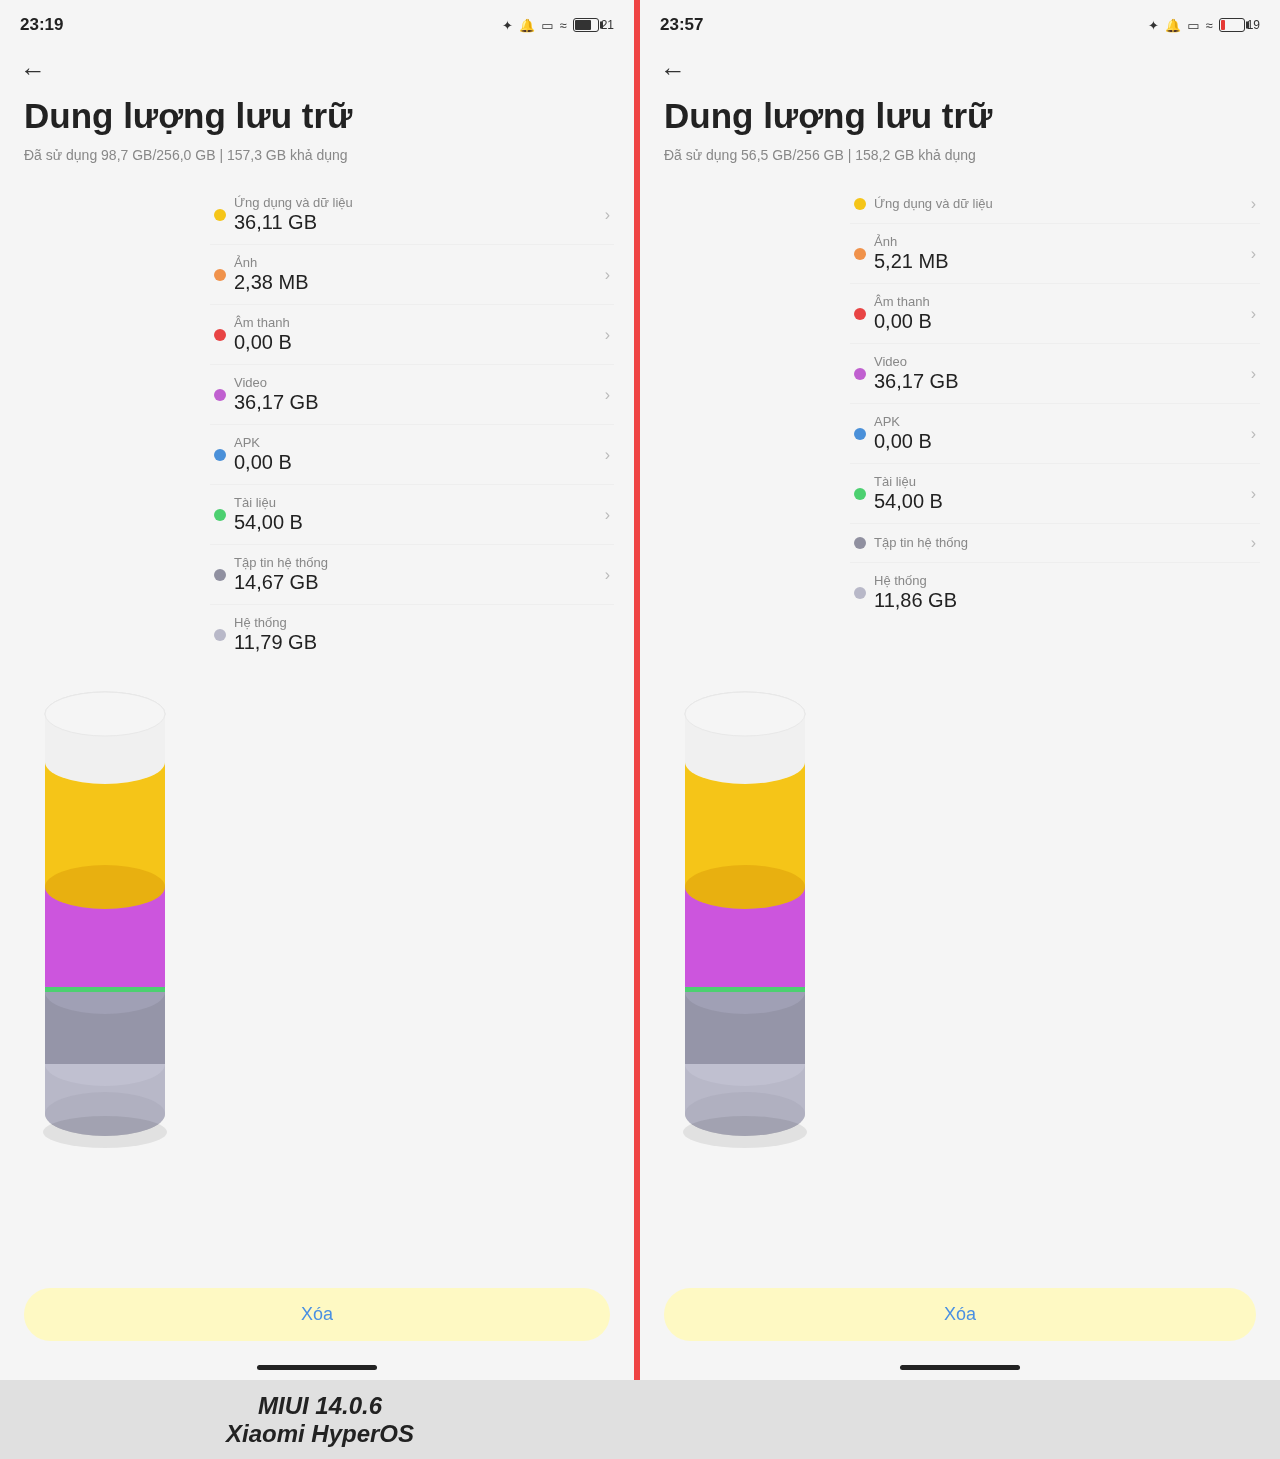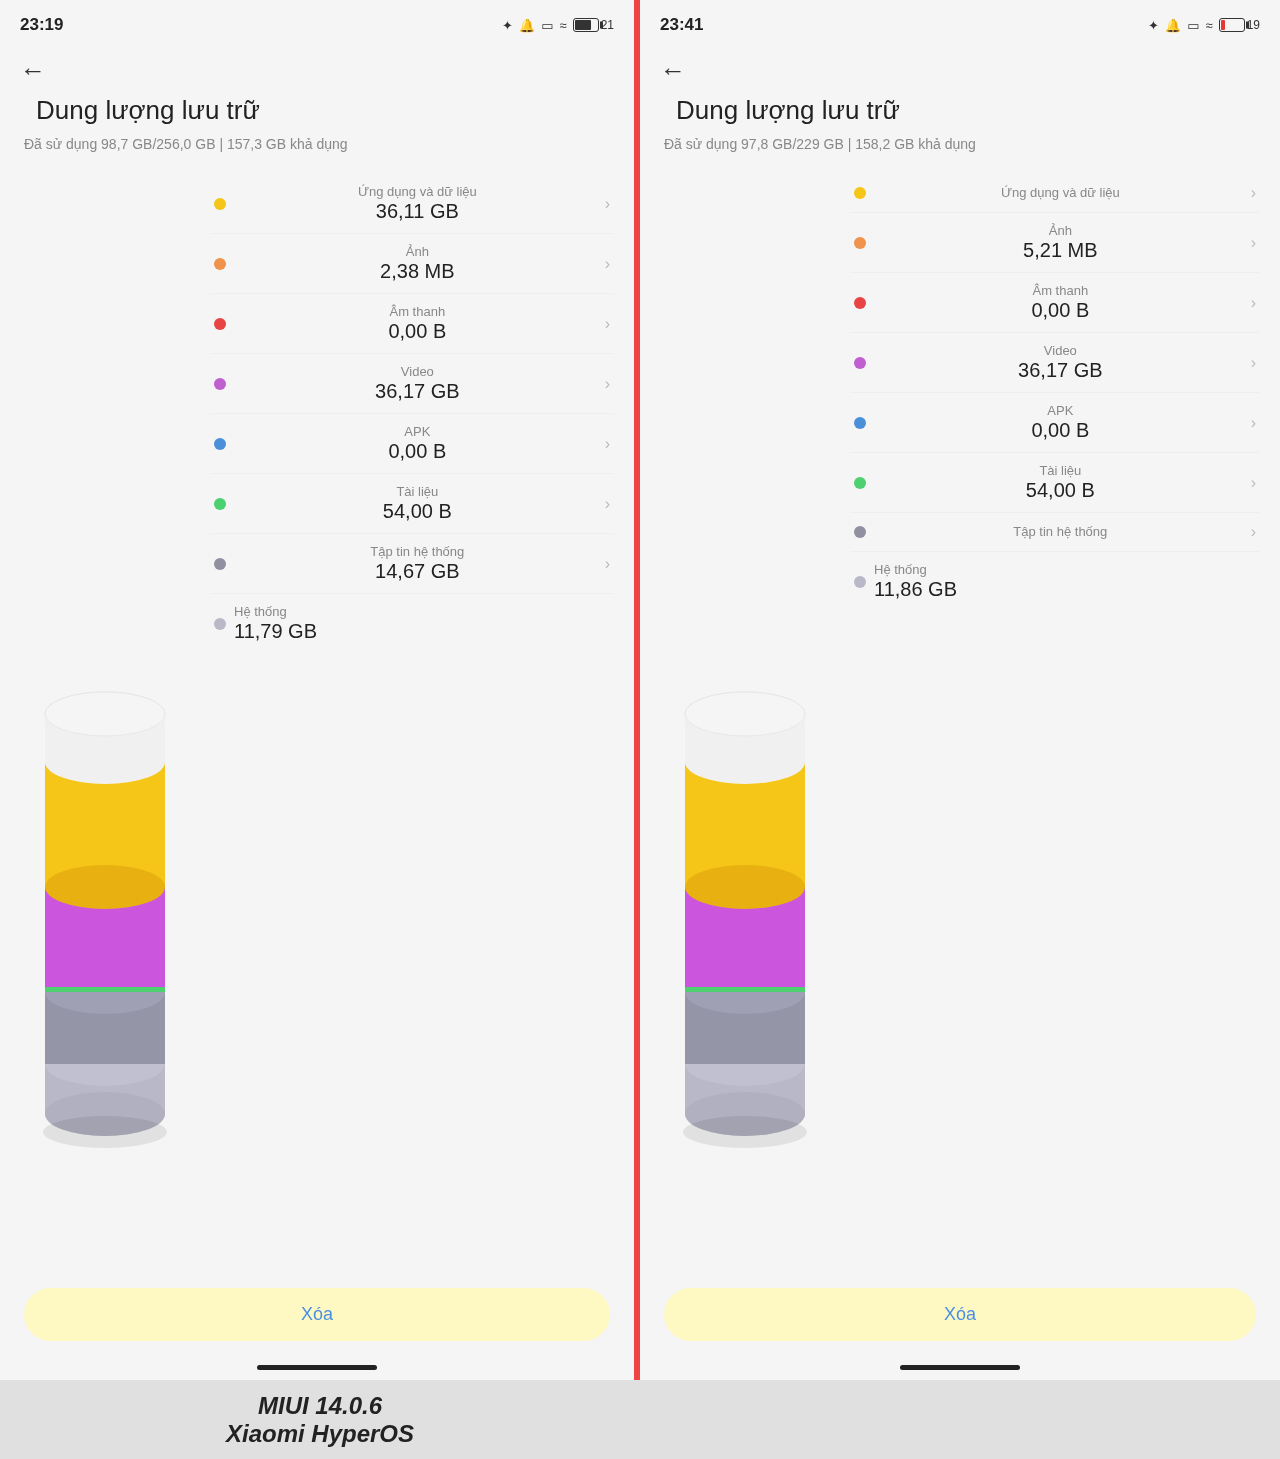--- a/index.html
+++ b/index.html
@@ -91,23 +91,23 @@
     
     .back-btn {
       padding: 8px 20px 4px 20px;
       font-size: 26px;
       color: #333;
       cursor: pointer;
     }
 
     
     .page-title {
-      padding: 8px 24px 4px 36px;
-      font-size: 26px;
-      font-weight: 400;
+      padding: 8px 24px 4px 24px;
+      font-size: 35px;
+      font-weight: 700;
       color: #222;
       line-height: 1.2;
     }
 
     .page-subtitle {
       padding: 6px 24px 12px 24px;
       font-size: 14px;
       color: #888;
     }
 
@@ -148,21 +148,20 @@
       display: flex;
       align-items: center;
       padding: 10px 4px;
       border-bottom: 1px solid transparent;
       cursor: pointer;
       position: relative;
     }
 
     .storage-item:not(:last-child) {
       border-bottom: 1px solid #eee;
-      text-align: center;
     }
 
     .dot {
       width: 12px;
       height: 12px;
       border-radius: 50%;
       flex-shrink: 0;
       margin-right: 8px;
     }
 
@@ -369,37 +368,37 @@
     </div>
 
     <button class="clear-btn">Xóa</button>
 
     <div class="home-indicator"></div>
   </div>
 
   <div class="phone-panel right">
 
     <div class="status-bar">
-      <span class="status-time">23:41</span>
+      <span class="status-time">23:57</span>
       <div class="status-icons">
         <span>✦</span>
         <span>🔔</span>
         <span>▭</span>
         <span>≈</span>
         <span class="battery-icon">
           <div class="battery-fill low" style="width: 19%;"></div>
         </span>
         <span style="font-size:12px; margin-left:-4px;">19</span>
       </div>
     </div>
 
     <div class="back-btn">←</div>
 
     <div class="page-title">Dung lượng lưu trữ</div>
-    <div class="page-subtitle">Đã sử dụng 97,8 GB/229 GB | 158,2 GB khả dụng</div>
+    <div class="page-subtitle">Đã sử dụng 56,5 GB/256 GB | 158,2 GB khả dụng</div>
 
     <div class="content-area">
 
       <div class="cylinder-container">
         <svg class="cylinder-svg" viewBox="0 0 140 580">
 
           <ellipse cx="70" cy="42" rx="60" ry="22" fill="#f0f0f0" stroke="#e0e0e0" stroke-width="1"></ellipse>
 
           <rect x="10" y="42" width="120" height="400" fill="#e8e8e8"></rect>
 

